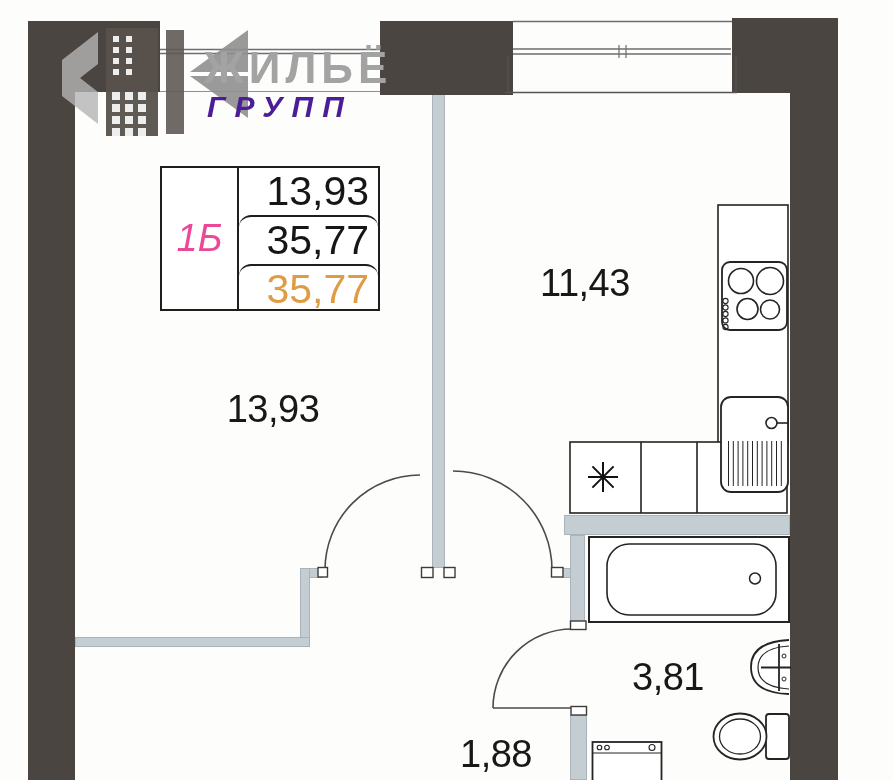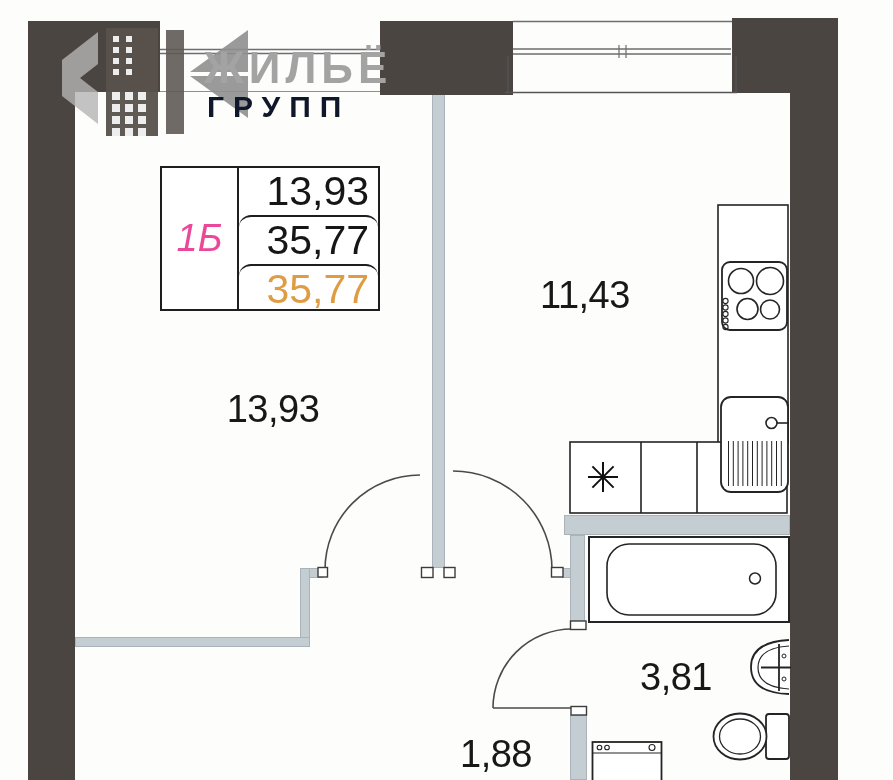--- a/index.html
+++ b/index.html
@@ -17,22 +17,22 @@
              align-items:center;justify-content:center;font-size:38px;color:#ec4899;font-style:italic;}
   .unit-rows{flex:1;display:flex;flex-direction:column;}
   .unit-row{flex:1;display:flex;align-items:center;justify-content:flex-end;padding-right:9px;
             font-size:41px;color:#161616;box-sizing:border-box;}
   .unit-row + .unit-row{border-top:2px solid #1e1e1e;border-radius:12px;}
   .unit-row.highlight{color:var(--accent,#df9c42);}
   
   .logo-icon{position:absolute;left:55px;top:22px;z-index:5;}
   .brand-top{position:absolute;left:204px;top:46px;font-size:44px;font-weight:bold;color:#a3a3a3;
              letter-spacing:5px;z-index:5;line-height:1;}
-  .brand-bottom{position:absolute;left:207px;top:92px;font-size:30px;font-weight:bold;color:#0f172a;
-                letter-spacing:9px;z-index:5;line-height:1;}
+  .brand-bottom{position:absolute;left:207px;top:92px;font-size:30px;font-weight:bold;color:#4c1d95;
+                letter-spacing:9px;z-index:5;line-height:1;font-style:italic;}
 </style>
 </head>
 <body>
 
 <div class="canvas">
 
   <div class="wallG" style="left:432px;top:92px;width:13px;height:476px;"></div>
   <div class="wallG" style="left:300px;top:568px;width:23px;height:10px;"></div>
   <div class="wallG" style="left:300px;top:568px;width:10px;height:79px;"></div>
   <div class="wallG" style="left:75px;top:637px;width:235px;height:10px;"></div>
@@ -176,17 +176,17 @@
   <div class="unit-table">
     <div class="unit-cell">1Б</div>
     <div class="unit-rows">
       <div class="unit-row">13,93</div>
       <div class="unit-row">35,77</div>
       <div class="unit-row highlight">35,77</div>
     </div>
   </div>
 
   <span class="rlabel" style="left:273px;top:409px;">13,93</span>
-  <span class="rlabel" style="left:585px;top:283px;margin-top:12px;">11,43</span>
+  <span class="rlabel" style="left:585px;top:283px;">11,43</span>
   <span class="rlabel" style="left:496px;top:754px;">1,88</span>
-  <span class="rlabel" style="left:668px;top:677px;margin-left:8px;">3,81</span>
+  <span class="rlabel" style="left:668px;top:677px;">3,81</span>
 
 </div>
 
 </body></html>

